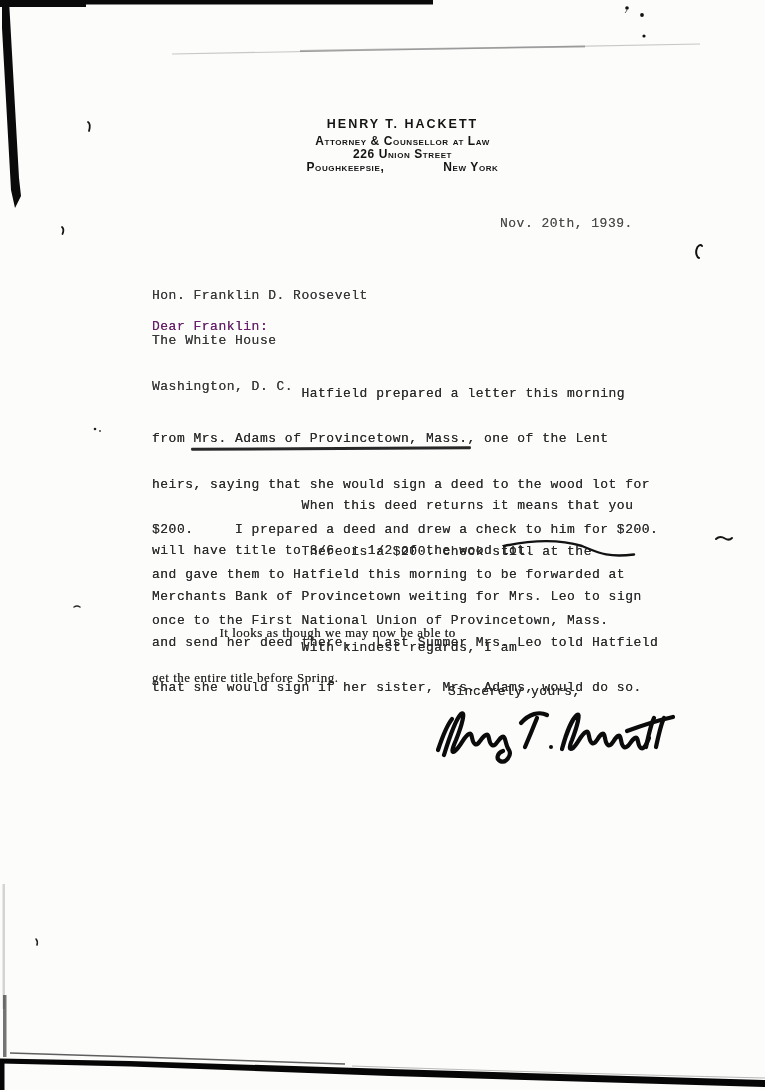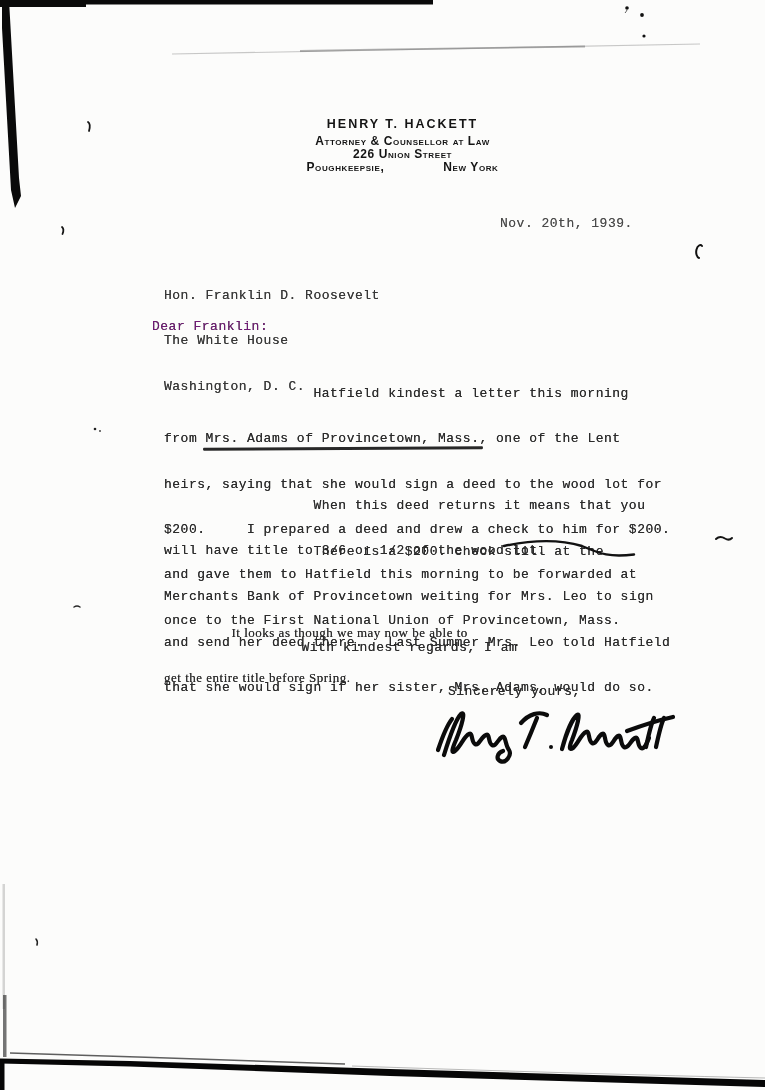--- a/index.html
+++ b/index.html
@@ -23,21 +23,21 @@
     width:192px;margin:0 auto;display:flex;justify-content:space-between;
     font-variant:small-caps;font-size:12px;letter-spacing:0.6px;line-height:13px;
   }
   
   .tw{
     position:absolute;left:152px;
     font-size:13px;letter-spacing:0.5px;line-height:15.1px;
     color:#2b2b2b;white-space:pre;
     text-shadow:0 0 0.5px rgba(43,43,43,0.85);
   }
-  .tline{white-space:pre;margin-left:12px;}
+  .tline{white-space:pre;}
   .date{left:500px;top:216px;color:#4a4a4a;text-shadow:0 0 0.4px rgba(74,74,74,0.7);}
   .recipient{top:258px;color:#383838;}
   .salutation{top:319px;color:#701a75;}
   .p1{top:356px;}
   .p2{top:468px;}
   .p3{top:514px;}
   .p4{top:595px;font-family:Liberation Serif, serif;}
   .regards{top:640px;}
   .closing{left:448px;top:684px;}
   
@@ -70,21 +70,21 @@
 
   <div class="tw recipient">
     <div class="tline">Hon. Franklin D. Roosevelt</div>
     <div class="tline">The White House</div>
     <div class="tline">Washington, D. C.</div>
   </div>
 
   <div class="tw salutation">Dear Franklin:</div>
 
   <div class="tw p1">
-    <div class="tline">                  Hatfield kindest a letter this morning</div>
+    <div class="tline">                  Hatfield prepared a letter this morning</div>
     <div class="tline"><span>from </span><span class="hand-underline">Mrs. Adams of Provincetown, Mass.</span><span>, one of the Lent</span></div>
     <div class="tline">heirs, saying that she would sign a deed to the wood lot for</div>
     <div class="tline">$200.     I prepared a deed and drew a check to him for $200.</div>
     <div class="tline">and gave them to Hatfield this morning to be forwarded at</div>
     <div class="tline">once to the First National Union of Provincetown, Mass.</div>
   </div>
 
   <div class="tw p2">
     <div class="tline">                  When this deed returns it means that you</div>
     <div class="tline">will have title to 3/6 or 1/2 of the wood lot.</div>

